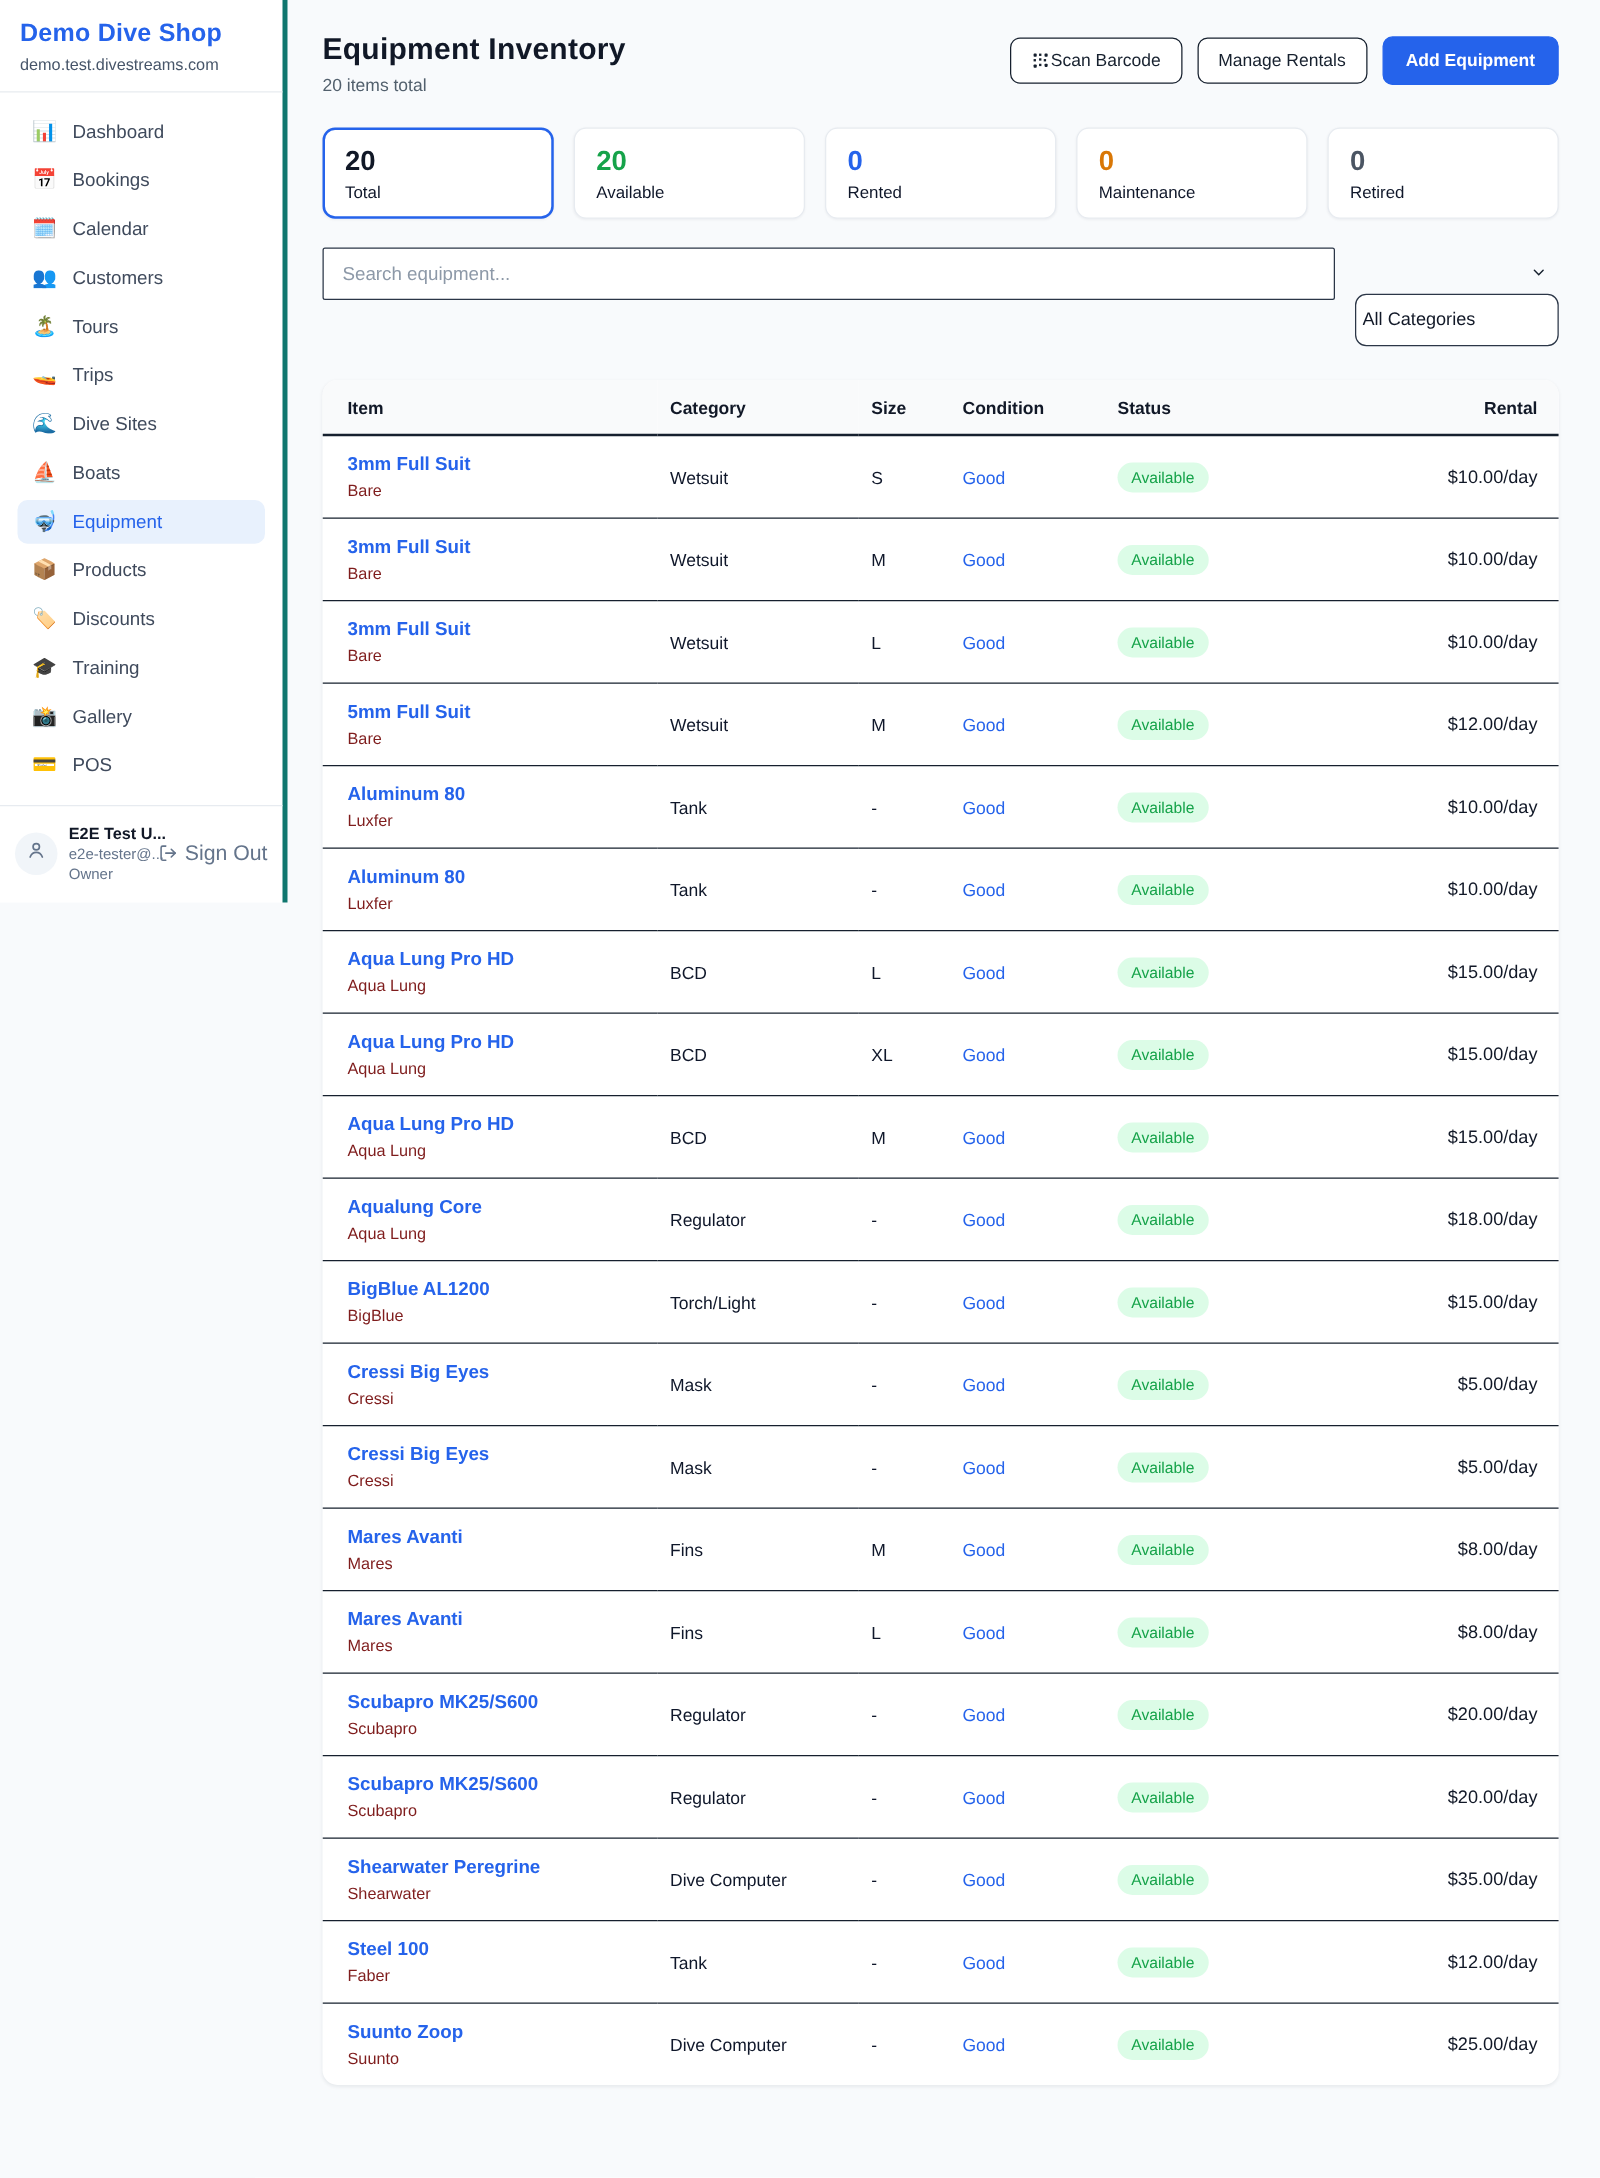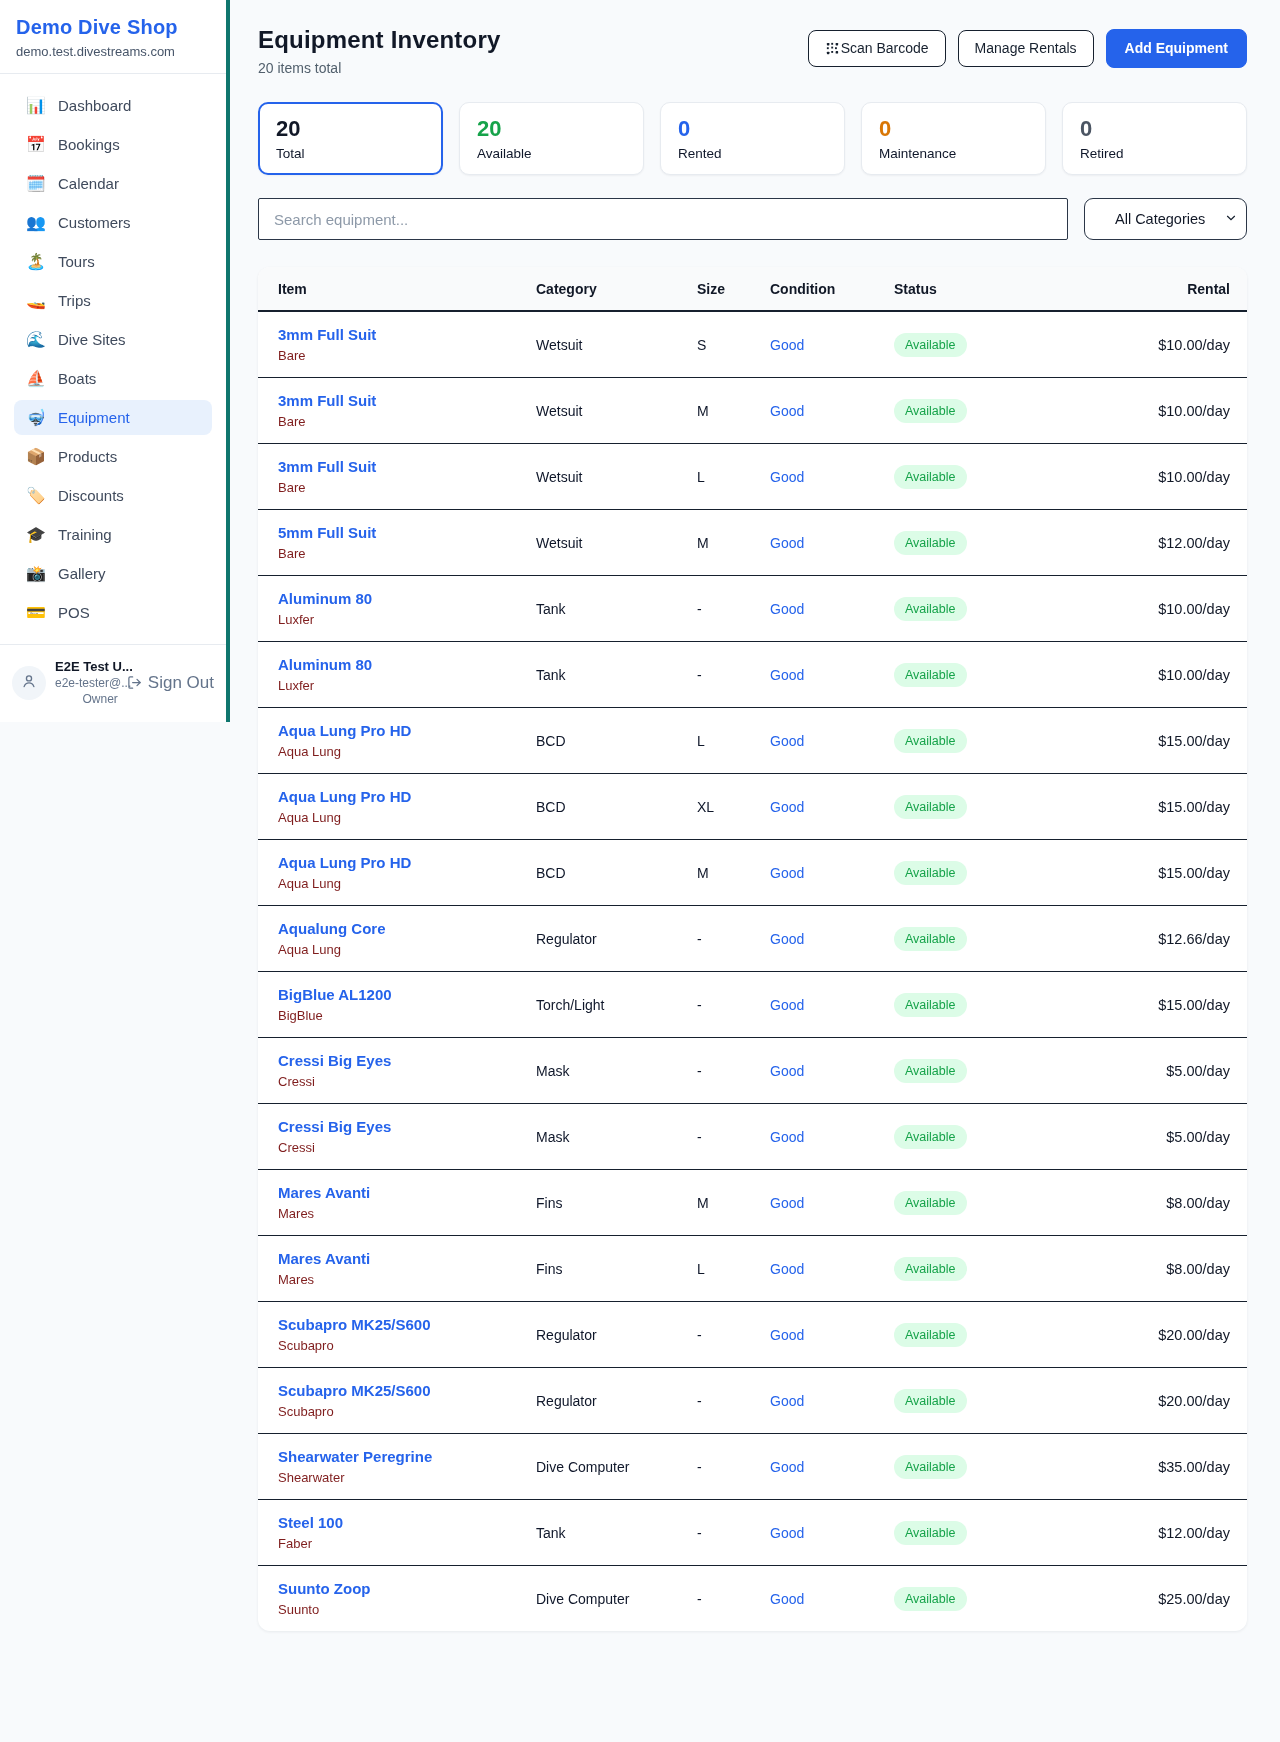--- a/index.html
+++ b/index.html
@@ -21,21 +21,21 @@
   .nav-item { display:flex; align-items:center; gap:12px; padding:9px 12px; margin-bottom:4px;
     border-radius:8px; font-size:15px; color:#3f4a5c; cursor:pointer; }
   .nav-item.active { background:#e8f1fd; color:#2563eb; }
   .nav-icon { width:20px; font-size:16px; line-height:1; text-align:center; flex:0 0 20px; }
   .user-box { border-top:1px solid #e7ebf0; padding:14px 12px 16px 12px; display:flex; align-items:center; gap:9px; }
   .avatar { width:34px; height:34px; border-radius:50%; background:#f1f5f9; display:flex;
     align-items:center; justify-content:center; color:#64748b; flex:0 0 34px; }
   .user-meta { flex:1; min-width:0; }
   .user-name { font-size:13px; font-weight:bold; color:#111827; white-space:nowrap; }
   .user-email { font-size:12px; color:#64748b; margin-top:2px; white-space:nowrap; }
-  .user-role { font-size:12px; color:#64748b; margin-top:2px;text-align:right; }
+  .user-role { font-size:12px; color:#64748b; margin-top:2px; }
   .signout { display:flex; align-items:center; gap:6px; font-size:17px; color:#64748b;
     background:none; border:none; cursor:pointer; font-family:inherit; white-space:nowrap; }
   
   .main { flex:1; padding:26px 33px 0 28px; min-width:0; }
   .page-header { display:flex; justify-content:space-between; align-items:flex-start; }
   .page-title { font-size:24px; font-weight:bold; color:#111827; letter-spacing:.2px; }
   .page-subtitle { font-size:14px; color:#52606d; margin-top:6px; }
   .header-actions { display:flex; gap:12px; align-items:center; margin-top:3px; }
   .btn { font-family:inherit; font-size:14px; border-radius:8px; padding:9px 16px; cursor:pointer;
     display:flex; align-items:center; gap:1px; line-height:1.2; }
@@ -49,21 +49,21 @@
   .stat-value { font-size:22px; font-weight:bold; }
   .stat-label { font-size:13.5px; color:#0f172a; margin-top:4px; }
   
   .filter-row { display:flex; gap:16px; margin-top:23px; }
   .search-input { flex:1; height:42px; border:1px solid #2b3647; border-radius:2px; background:#fff;
     padding:0 15px; font-size:15px; font-family:inherit; color:#111827; }
   .search-input::placeholder { color:#8d99a8; }
   .select-wrap { position:relative; width:163px; flex:0 0 163px; }
   .category-select { width:100%; height:42px; appearance:none; -webkit-appearance:none;
     border:1px solid #2b3647; border-radius:9px; background:#fff; font-family:inherit;
-    font-size:14.5px; color:#111827; padding:0 28px 0 30px; cursor:pointer; }
+    font-size:14.5px; color:#111827; padding:0 28px 0 5px; cursor:pointer;margin-top:37px; }
   .select-chevron { position:absolute; right:9px; top:13px; pointer-events:none; color:#16202e; }
   
   .table-card { background:#ffffff; border-radius:12px; margin:27px 0 34px 0;
     box-shadow:0 1px 3px rgba(15,23,42,.07); overflow:hidden; }
   table { width:100%; border-collapse:collapse; }
   thead th { background:#f9fafb; font-size:14px; font-weight:bold; color:#111827; text-align:left;
     padding:14px 10px 13px 10px; border-bottom:2px solid #16202e; }
   th.col-item { width:268px; padding-left:20px; }
   th.col-category { width:161px; }
   th.col-size { width:73px; }
@@ -359,21 +359,21 @@
     </tr>
           <tr>
       <td class="c-item">
         <a class="item-link">Aqualung Core</a>
         <div class="item-brand">Aqua Lung</div>
       </td>
       <td>Regulator</td>
       <td>-</td>
       <td><a class="cond-link">Good</a></td>
       <td><span class="pill">Available</span></td>
-      <td class="c-rental">$12.66/day</td>
+      <td class="c-rental">$18.00/day</td>
     </tr>
           <tr>
       <td class="c-item">
         <a class="item-link">BigBlue AL1200</a>
         <div class="item-brand">BigBlue</div>
       </td>
       <td>Torch/Light</td>
       <td>-</td>
       <td><a class="cond-link">Good</a></td>
       <td><span class="pill">Available</span></td>

